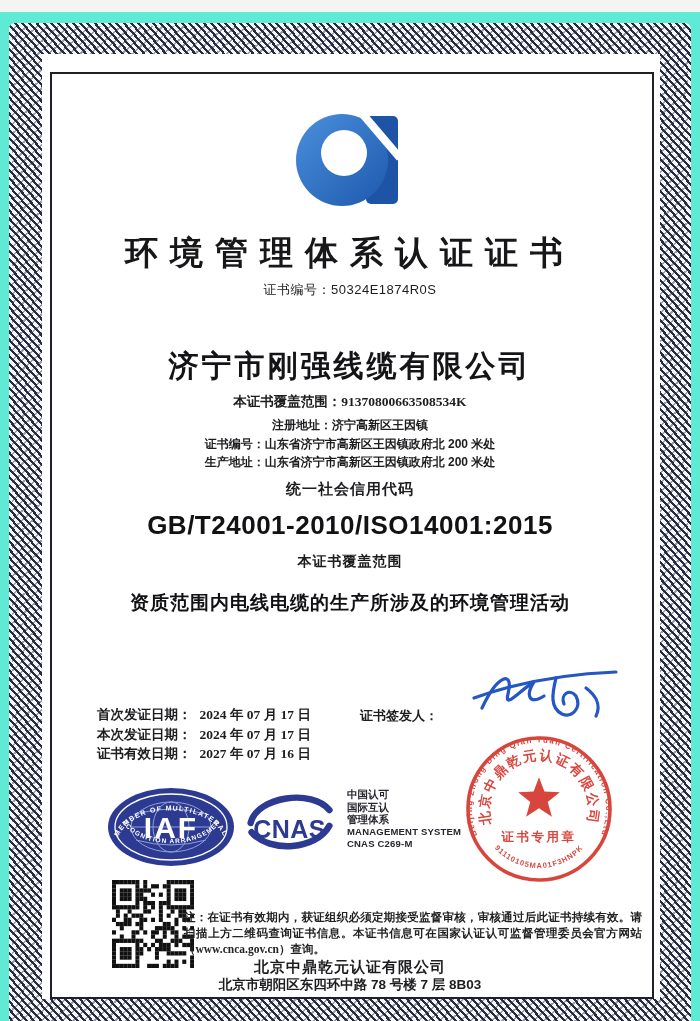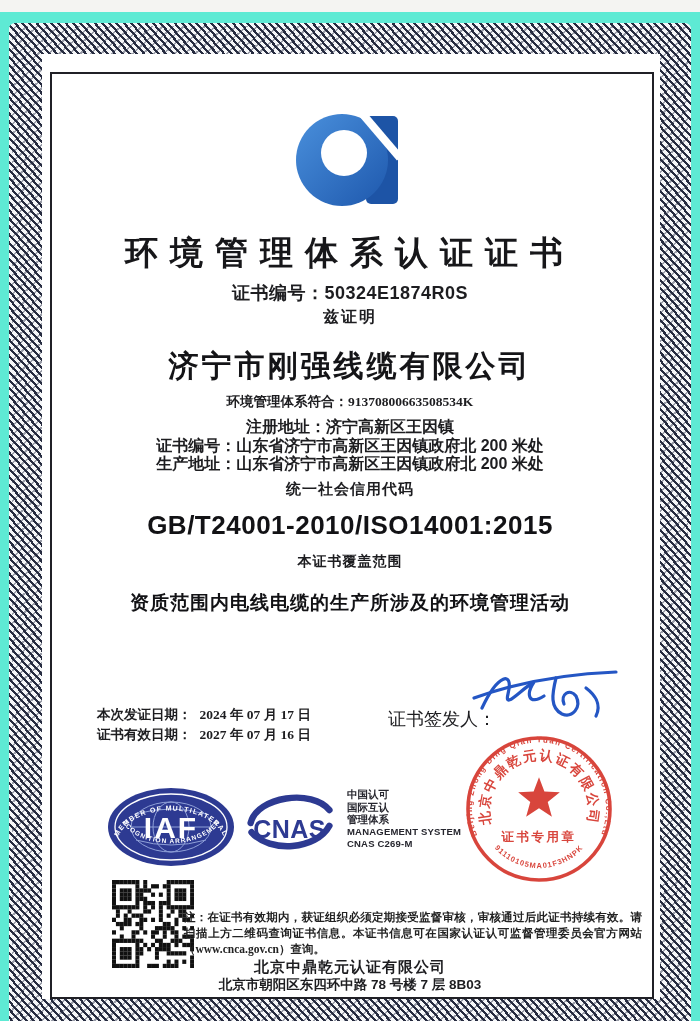--- a/index.html
+++ b/index.html
@@ -11,33 +11,33 @@
       border-radius:6px;}
   .deco-frame::before{content:"";position:absolute;inset:3px;
       background:repeating-linear-gradient(-42deg,#2a3047 0 1.6px,transparent 1.6px 7px);
       opacity:.45;border-radius:5px;}
   .paper{position:absolute;left:42px;top:42px;right:40px;bottom:34px;background:#fff;}
   .rule-frame{position:absolute;left:50px;top:60px;width:600px;height:923px;
       border:2.5px solid #202026;}
   .abs{position:absolute;}
   .center{left:55px;right:55px;text-align:center;}
   .title{font-size:33px;font-weight:700;letter-spacing:12px;color:#17171a;}
-  .cert-no{font-size:18px;font-weight:700;letter-spacing:.5px;}
+  .cert-no{font-size:13px;font-weight:400;letter-spacing:.5px;}
   .intro{font-size:16px;font-weight:600;letter-spacing:2px;}
   .company{font-size:30px;font-weight:600;letter-spacing:3px;color:#141417;}
   .serifline{font-family:"Liberation Serif",serif;font-weight:700;font-size:13.5px;}
-  .addr{font-size:16px;font-weight:700;}
+  .addr{font-size:12px;font-weight:700;}
   .sect{font-size:15px;font-weight:600;letter-spacing:1px;}
   .standard{font-size:26px;font-weight:800;letter-spacing:.5px;color:#121215;}
   .scope-label{font-size:14px;font-weight:600;letter-spacing:1px;}
   .scope{font-size:19px;font-weight:800;letter-spacing:1px;color:#121215;}
   .dates{left:97px;top:693px;font-family:"Liberation Serif",serif;font-weight:700;font-size:13.5px;}
   .dates .row{line-height:19.5px;white-space:nowrap;}
   .dates .lbl{margin-right:8px;}
-  .signer{left:388px;top:695px;font-size:18px;font-weight:400;}
+  .signer{left:360px;top:695px;font-size:13px;font-weight:700;}
   .cnas-textblock{left:347px;top:776px;line-height:12.5px;color:#26262e;}
   .cnas-textblock .zh{font-size:10.5px;font-weight:700;}
   .cnas-textblock .en{font-size:9.5px;font-weight:700;letter-spacing:.2px;}
   .note{left:184px;top:897px;width:458px;font-family:"Liberation Serif",serif;
         font-weight:600;font-size:11.5px;line-height:16px;text-align:justify;color:#222;}
   .footer-name{top:946px;font-size:15px;font-weight:600;letter-spacing:1px;}
   .footer-addr{top:964px;font-size:13.5px;font-weight:600;}
   svg text{font-family:"Liberation Sans",sans-serif;}
 </style>
 </head>
@@ -61,26 +61,25 @@
     <line x1="58" y1="-4" x2="104" y2="50" stroke="#fff" stroke-width="8"></line>
     <circle cx="48" cy="45" r="23" fill="#fff"></circle>
   </svg>
 
   <div class="abs center title" style="top:219px;">环境管理体系认证证书</div>
 
   <div class="abs center cert-no" style="top:269px;">
     <span>证书编号：</span><span>50324E1874R0S</span>
   </div>
 
-  <div class="abs center intro" style="top:295px;">兹证明</div>
 
   <div class="abs center company" style="top:334px;">济宁市刚强线缆有限公司</div>
 
   <div class="abs center serifline" style="top:381px;">
-    <span>环境管理体系符合：</span><span>91370800663508534K</span>
+    <span>本证书覆盖范围：</span><span>91370800663508534K</span>
   </div>
 
   <div class="abs center addr" style="top:405px;">
     <span>注册地址：</span><span>济宁高新区王因镇</span>
   </div>
   <div class="abs center addr" style="top:424px;">
     <span>证书编号：</span><span>山东省济宁市高新区王因镇政府北 200 米处</span>
   </div>
   <div class="abs center addr" style="top:442px;">
     <span>生产地址：</span><span>山东省济宁市高新区王因镇政府北 200 米处</span>
@@ -88,20 +87,23 @@
 
   <div class="abs center sect" style="top:468px;">统一社会信用代码</div>
 
   <div class="abs center standard" style="top:498px;">GB/T24001-2010/ISO14001:2015</div>
 
   <div class="abs center scope" style="top:578px;">资质范围内电线电缆的生产所涉及的环境管理活动</div>
 
   <div class="abs center scope-label" style="top:541px;">本证书覆盖范围</div>
 
   <div class="abs dates">
+    <div class="row">
+      <span class="lbl">首次发证日期：</span><span>2024 年 07 月 17 日</span>
+    </div>
     <div class="row">
       <span class="lbl">本次发证日期：</span><span>2024 年 07 月 17 日</span>
     </div>
     <div class="row">
       <span class="lbl">证书有效日期：</span><span>2027 年 07 月 16 日</span>
     </div>
   </div>
 
   <div class="abs signer">证书签发人：</div>
 

